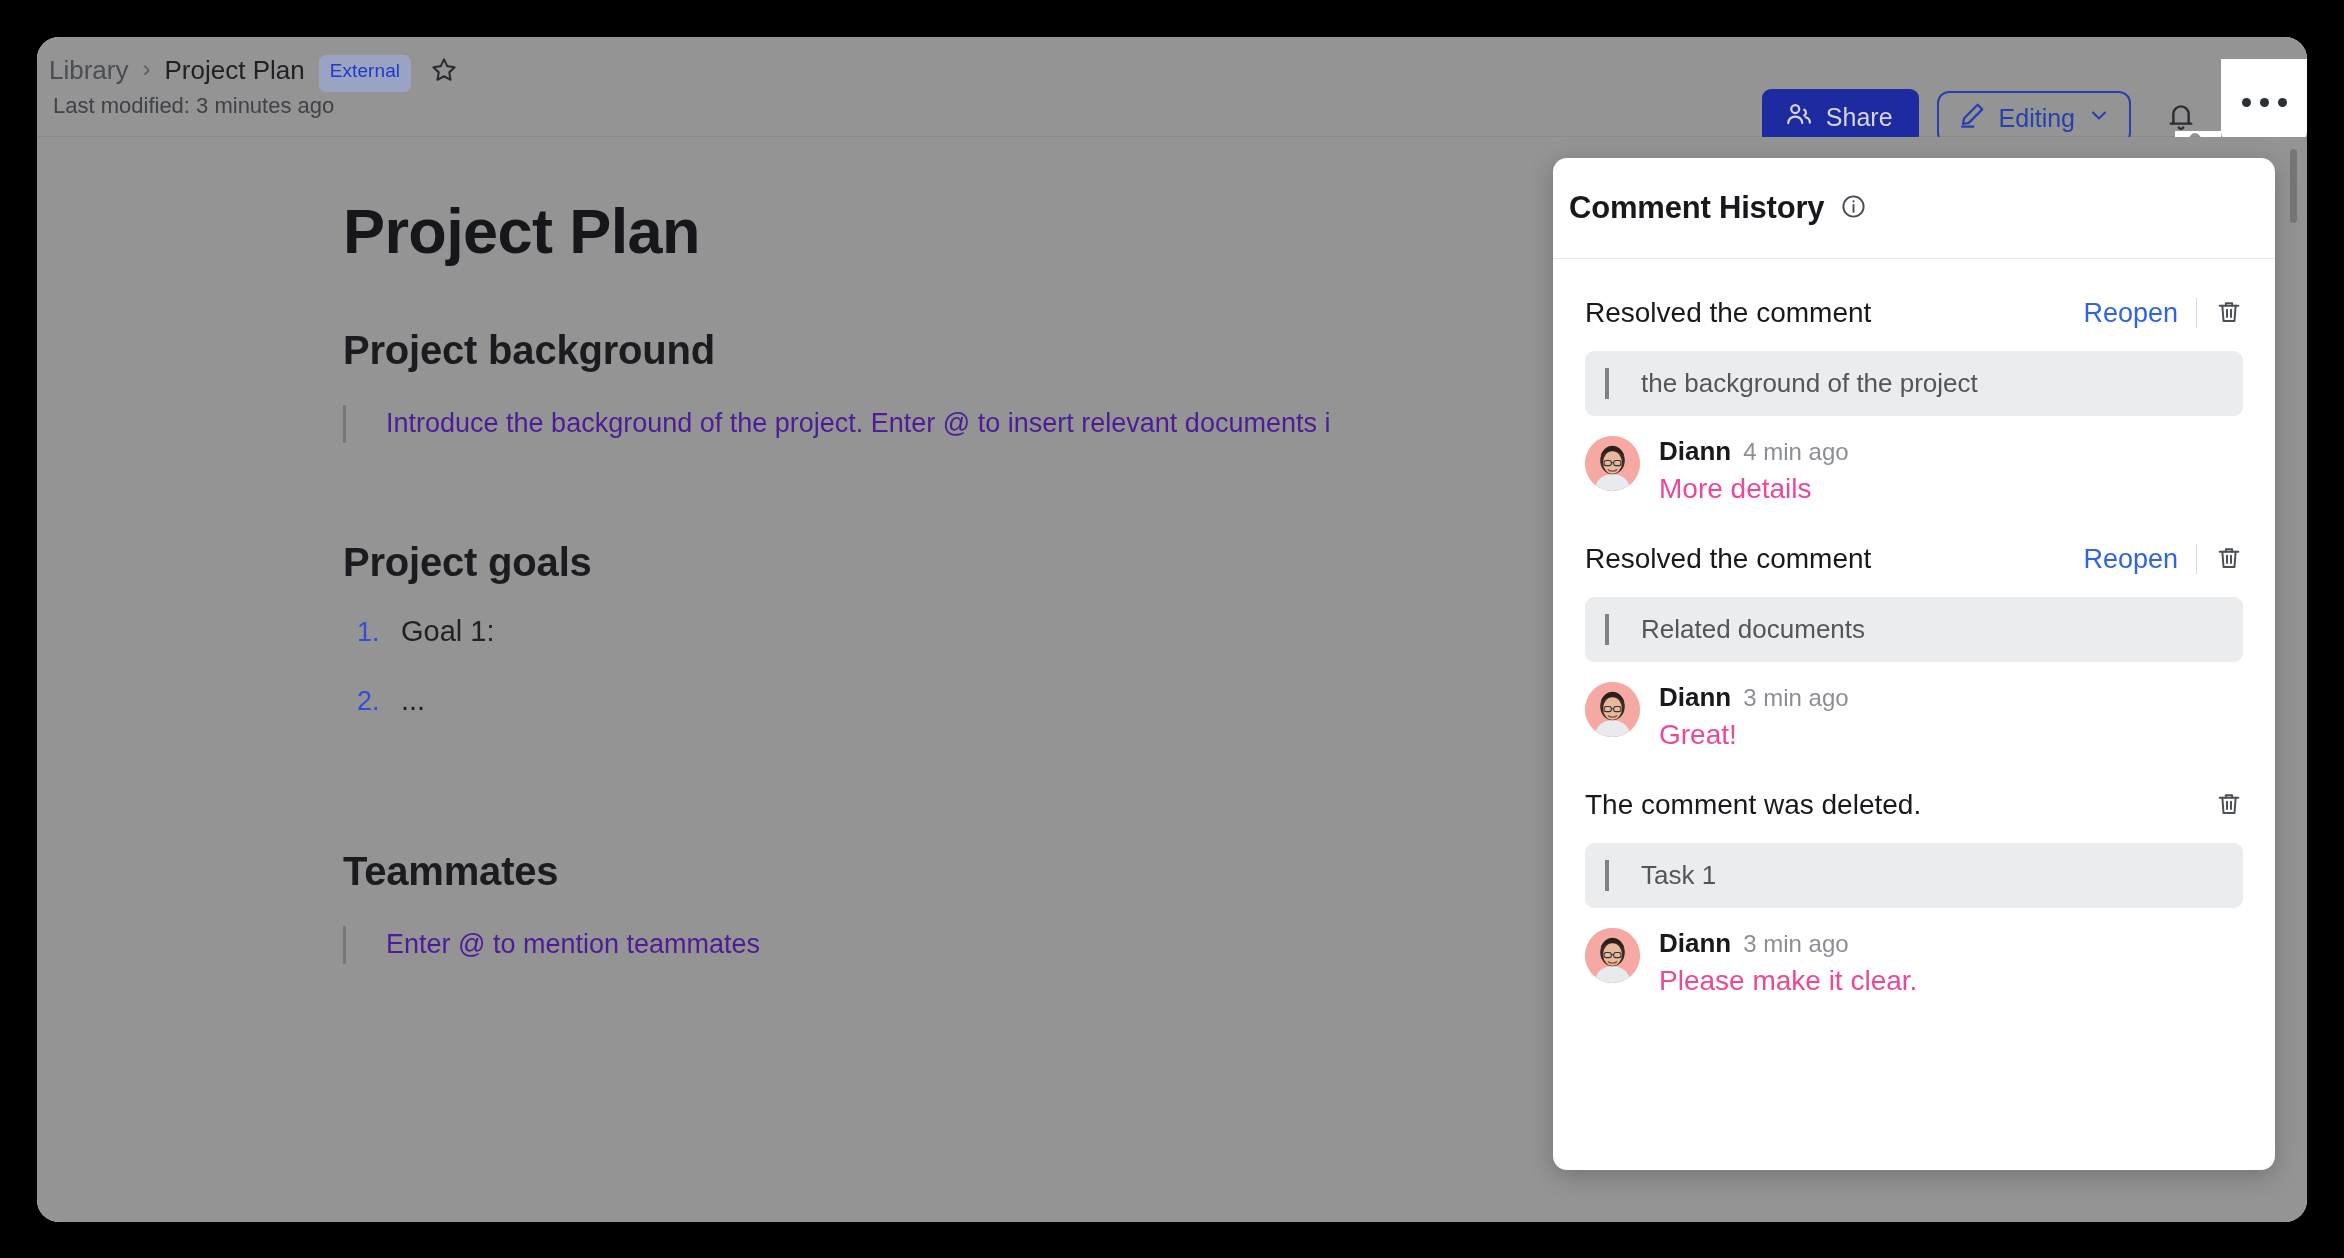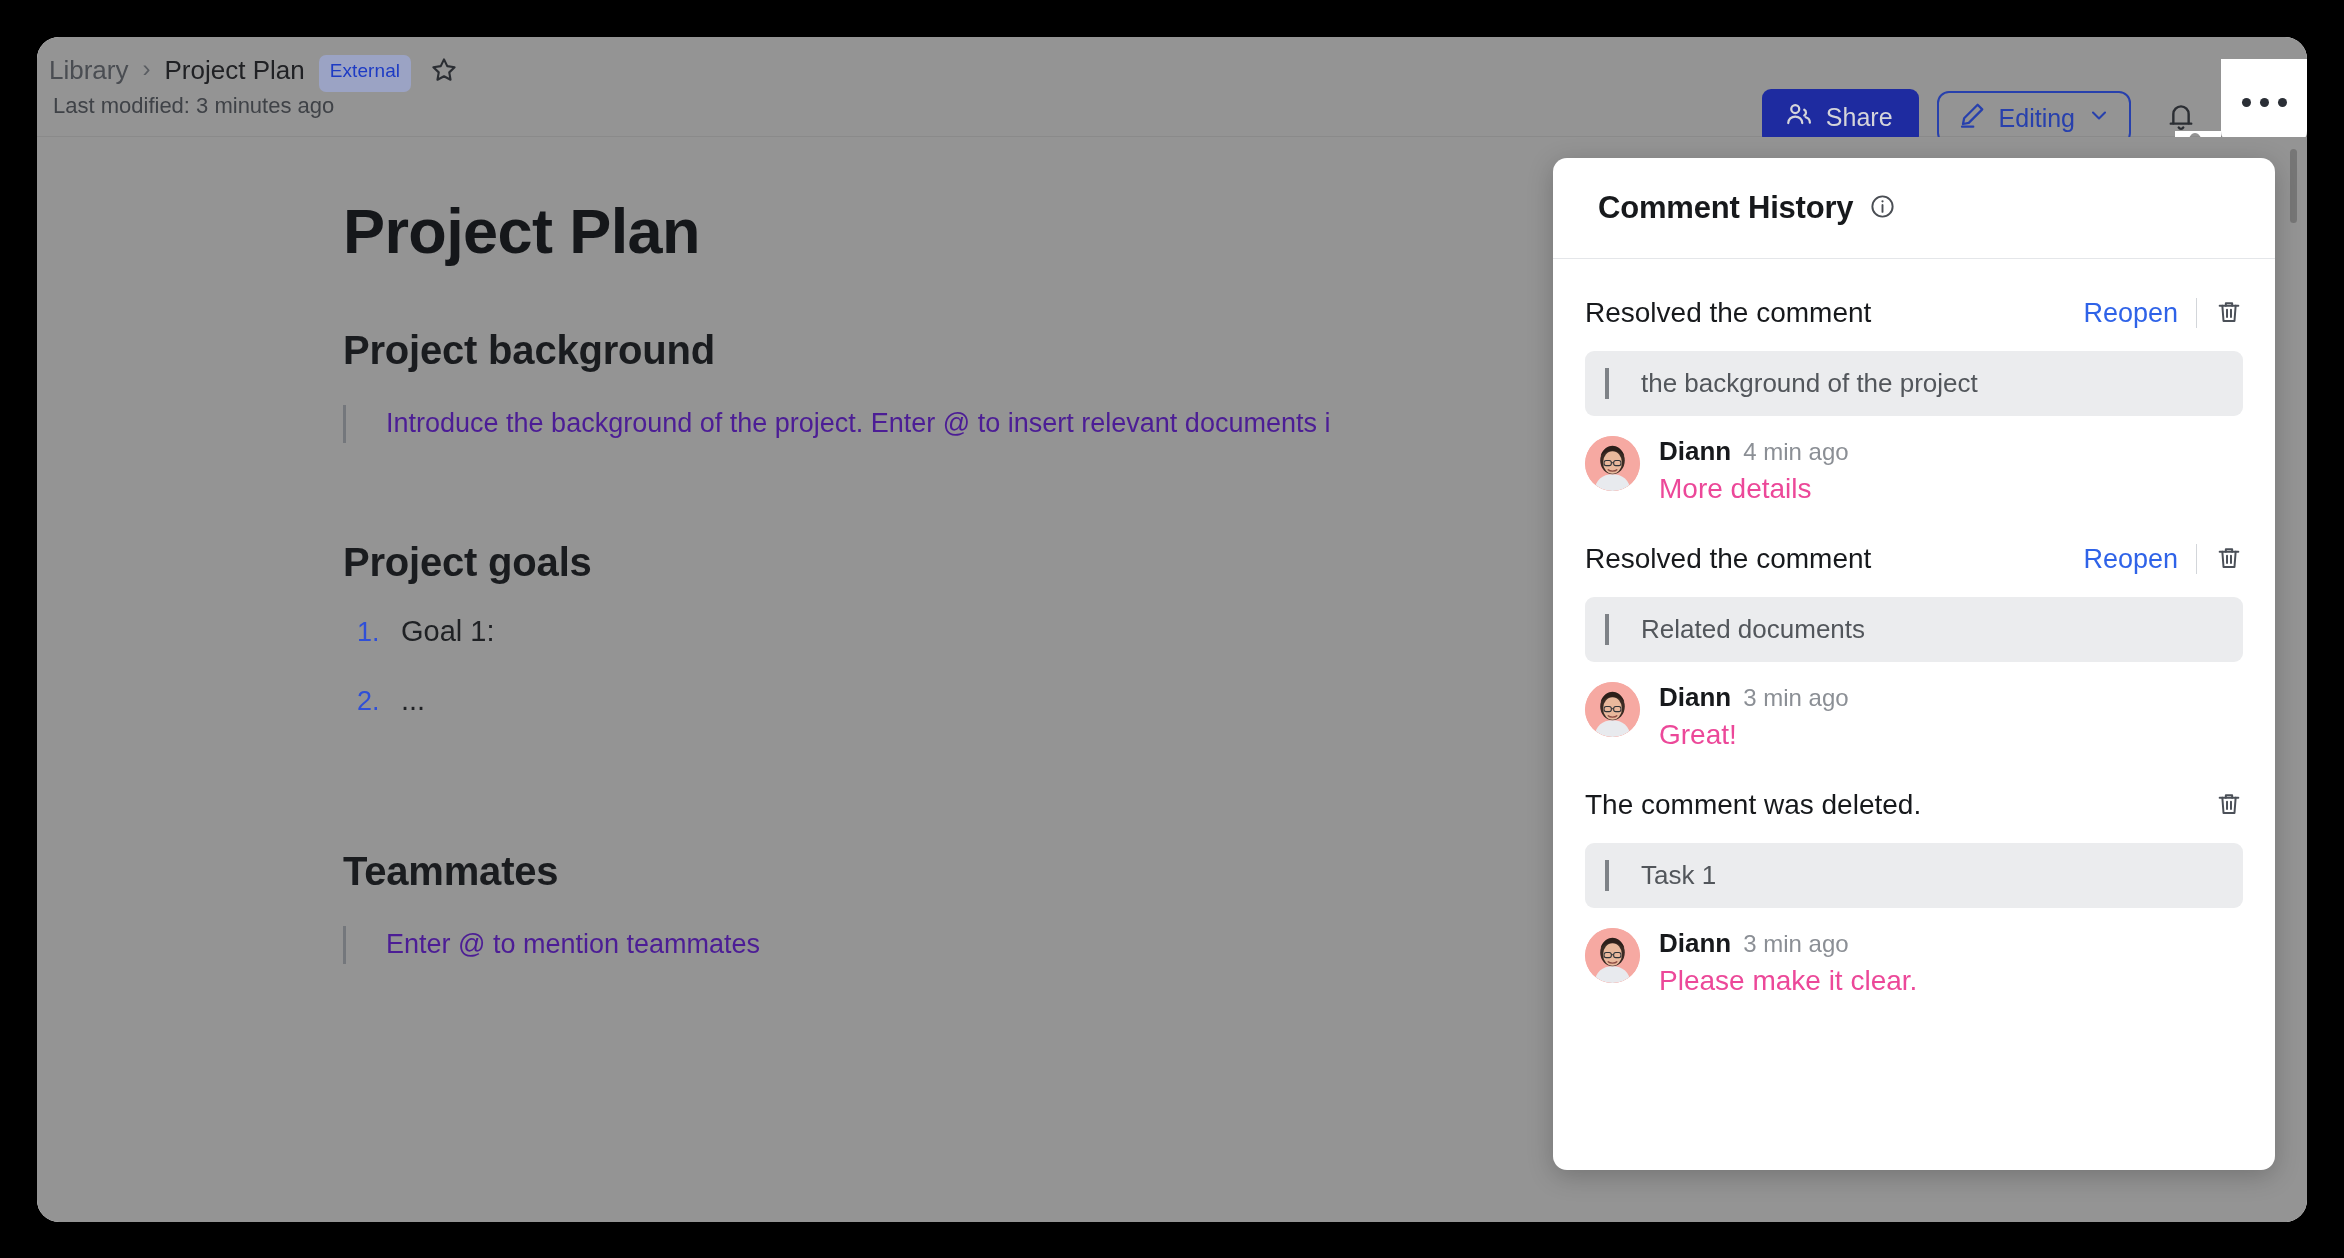--- a/index.html
+++ b/index.html
@@ -172,21 +172,21 @@
     z-index: 5;
   }
   
   #comment-panel {
     left: 1516px; top: 121px;
     width: 722px; height: 1012px;
   }
   #panel-header {
     height: 101px;
     display: flex; align-items: center; gap: 16px;
-    padding: 0 45px;
+    padding: 0 16px;
     border-bottom: 1px solid #e4e6e9;
     flex: 0 0 auto;
   }
   #panel-title {
     font-size: 31px; font-weight: 700; color: #17191c;
     letter-spacing: -0.2px;
   }
   #panel-body {
     flex: 1 1 auto;
     overflow: hidden;

